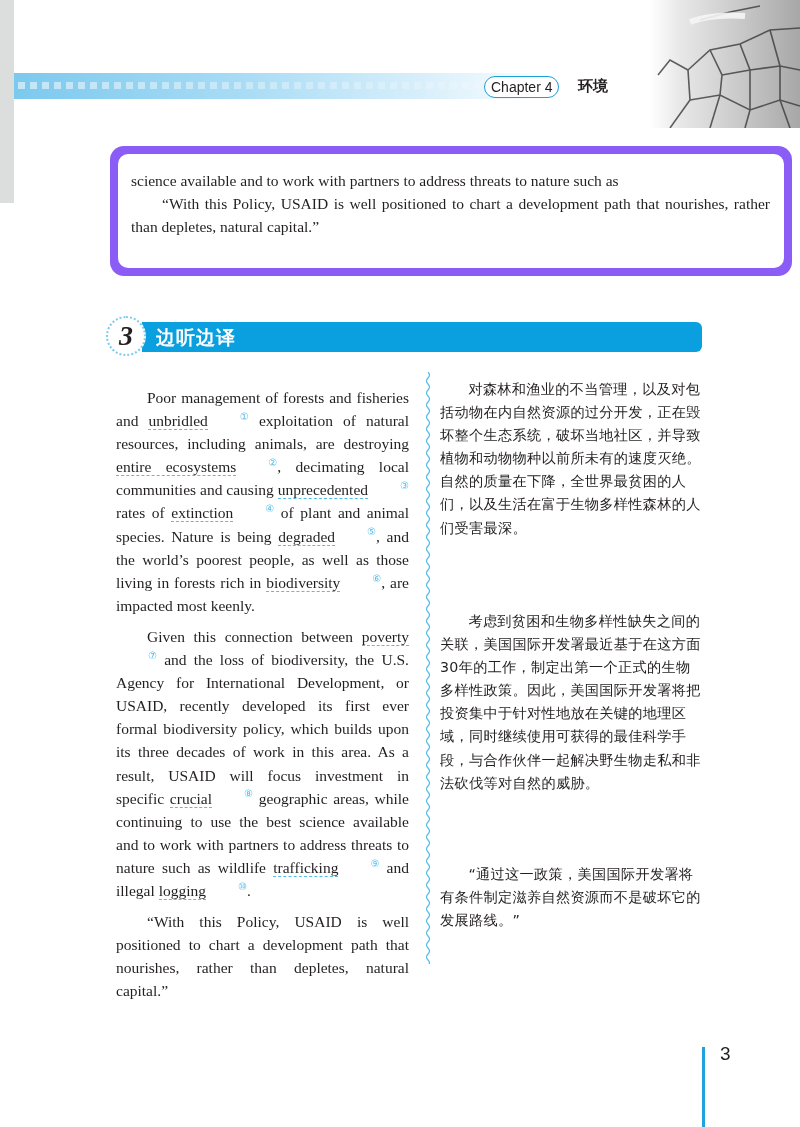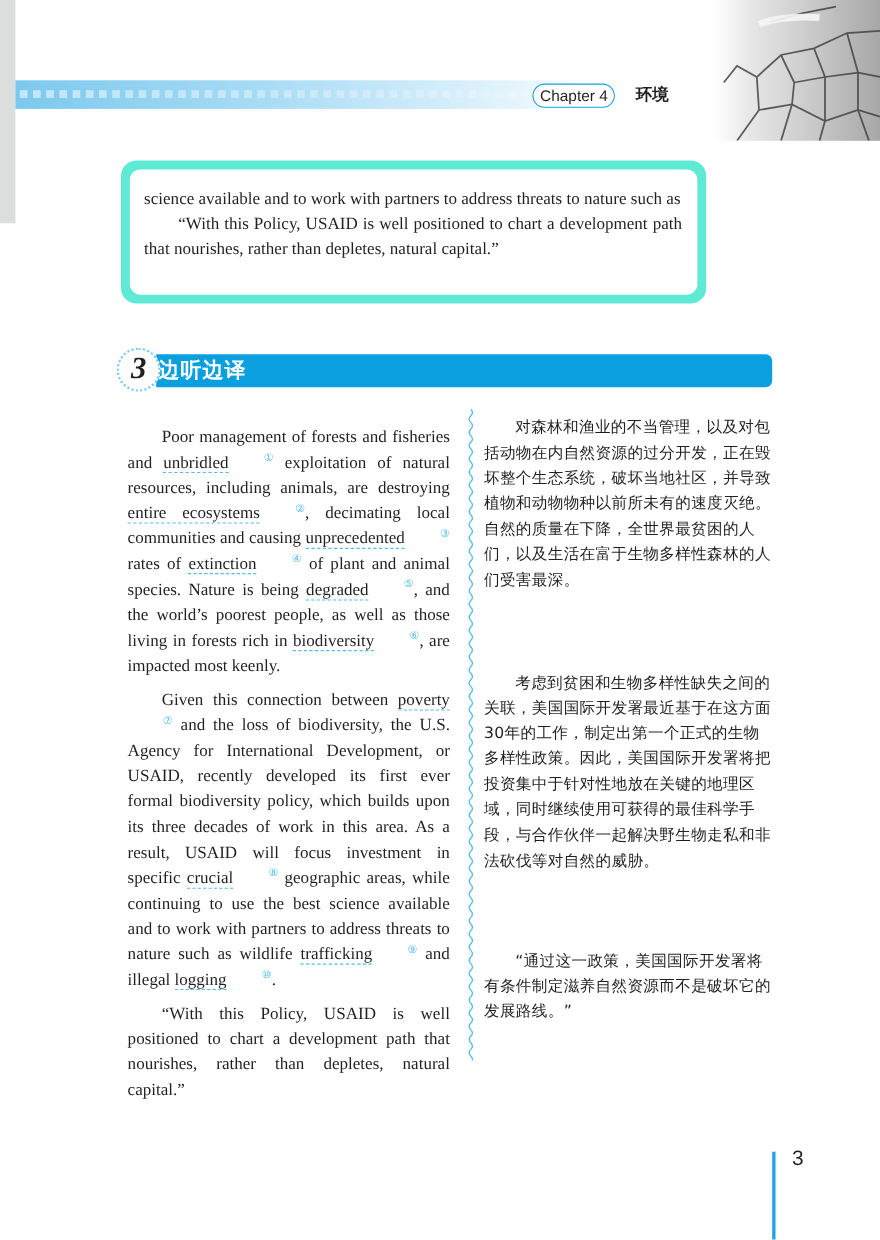--- a/index.html
+++ b/index.html
@@ -12,31 +12,31 @@
   .header-squares span { width:7px; height:7px; background:rgba(255,255,255,0.55); display:block; }
   .chapter-pill { position:absolute; left:484px; top:76px; padding:0 6px; height:20px; line-height:20px;
     border:1.5px solid #1aa0db; border-radius:11px; font-family:"Liberation Sans", sans-serif;
     font-size:14px; color:#231f20; background:#fff; }
   .chapter-cn { position:absolute; left:578px; top:76px; font-family:"DejaVu Sans", sans-serif; font-size:15px;
     font-weight:bold; color:#231f20; line-height:20px; }
   .photo { position:absolute; left:650px; top:0; width:150px; height:128px; overflow:hidden;
     background:linear-gradient(90deg,#ffffff 0%, #e8e8e8 20%, #c9c9c9 60%, #a7a7a7 100%); }
   .photo svg { position:absolute; left:0; top:0; }
 
-  .exercise-box { position:absolute; left:110px; top:146px; width:524px; height:130px;
-    background:#5eead4; border-radius:14px;padding-left:8px; }
+  .exercise-box { position:absolute; left:110px; top:146px; width:682px; height:130px;
+    background:#8b5cf6; border-radius:14px; }
   .exercise-inner { position:absolute; left:8px; top:8px; right:8px; bottom:8px; background:#fff;
     border-radius:10px; padding:15px 14px 0 13px; box-sizing:border-box; font-size:15.5px; line-height:23px; text-align:justify; }
   .exercise-inner p { margin:0; }
   .indent { text-indent:2em; }
   .blank { display:inline-block; width:70px; border-bottom:1px solid #231f20; height:14px; vertical-align:baseline; }
 
   .section-bar { position:absolute; left:142px; top:322px; width:560px; height:30px; background:#0aa0e0;
     border-radius:0 6px 6px 0; }
-  .section-title { position:absolute; left:144px; top:322px; height:30px; line-height:30px;
+  .section-title { position:absolute; left:156px; top:322px; height:30px; line-height:30px;
     font-family:"DejaVu Sans", sans-serif; font-size:19px; color:#fff; font-weight:bold; letter-spacing:1px; }
   .section-num { position:absolute; left:106px; top:316px; width:40px; height:40px; border-radius:50%;
     background:#fff; border:2px dotted #7ccbf0; box-sizing:border-box; text-align:center; line-height:36px;
     font-family:"Liberation Serif", serif; font-style:italic; font-weight:bold; font-size:28px; color:#231f20; }
 
   .en-col { position:absolute; left:108px; top:378px; width:309px; font-size:15.5px; line-height:23.1px; text-align:justify; }
   .en-col p { margin:8px; text-indent:2em; }
   .term { border-bottom:1.5px dashed #56bde9; }
   .fn { display:inline-block; width:10px; height:10px; border-radius:50%; border:1px solid #56bde9;
     color:#56bde9; font-size:7px; line-height:10px; text-align:center; vertical-align:7px; margin-left:1px;

